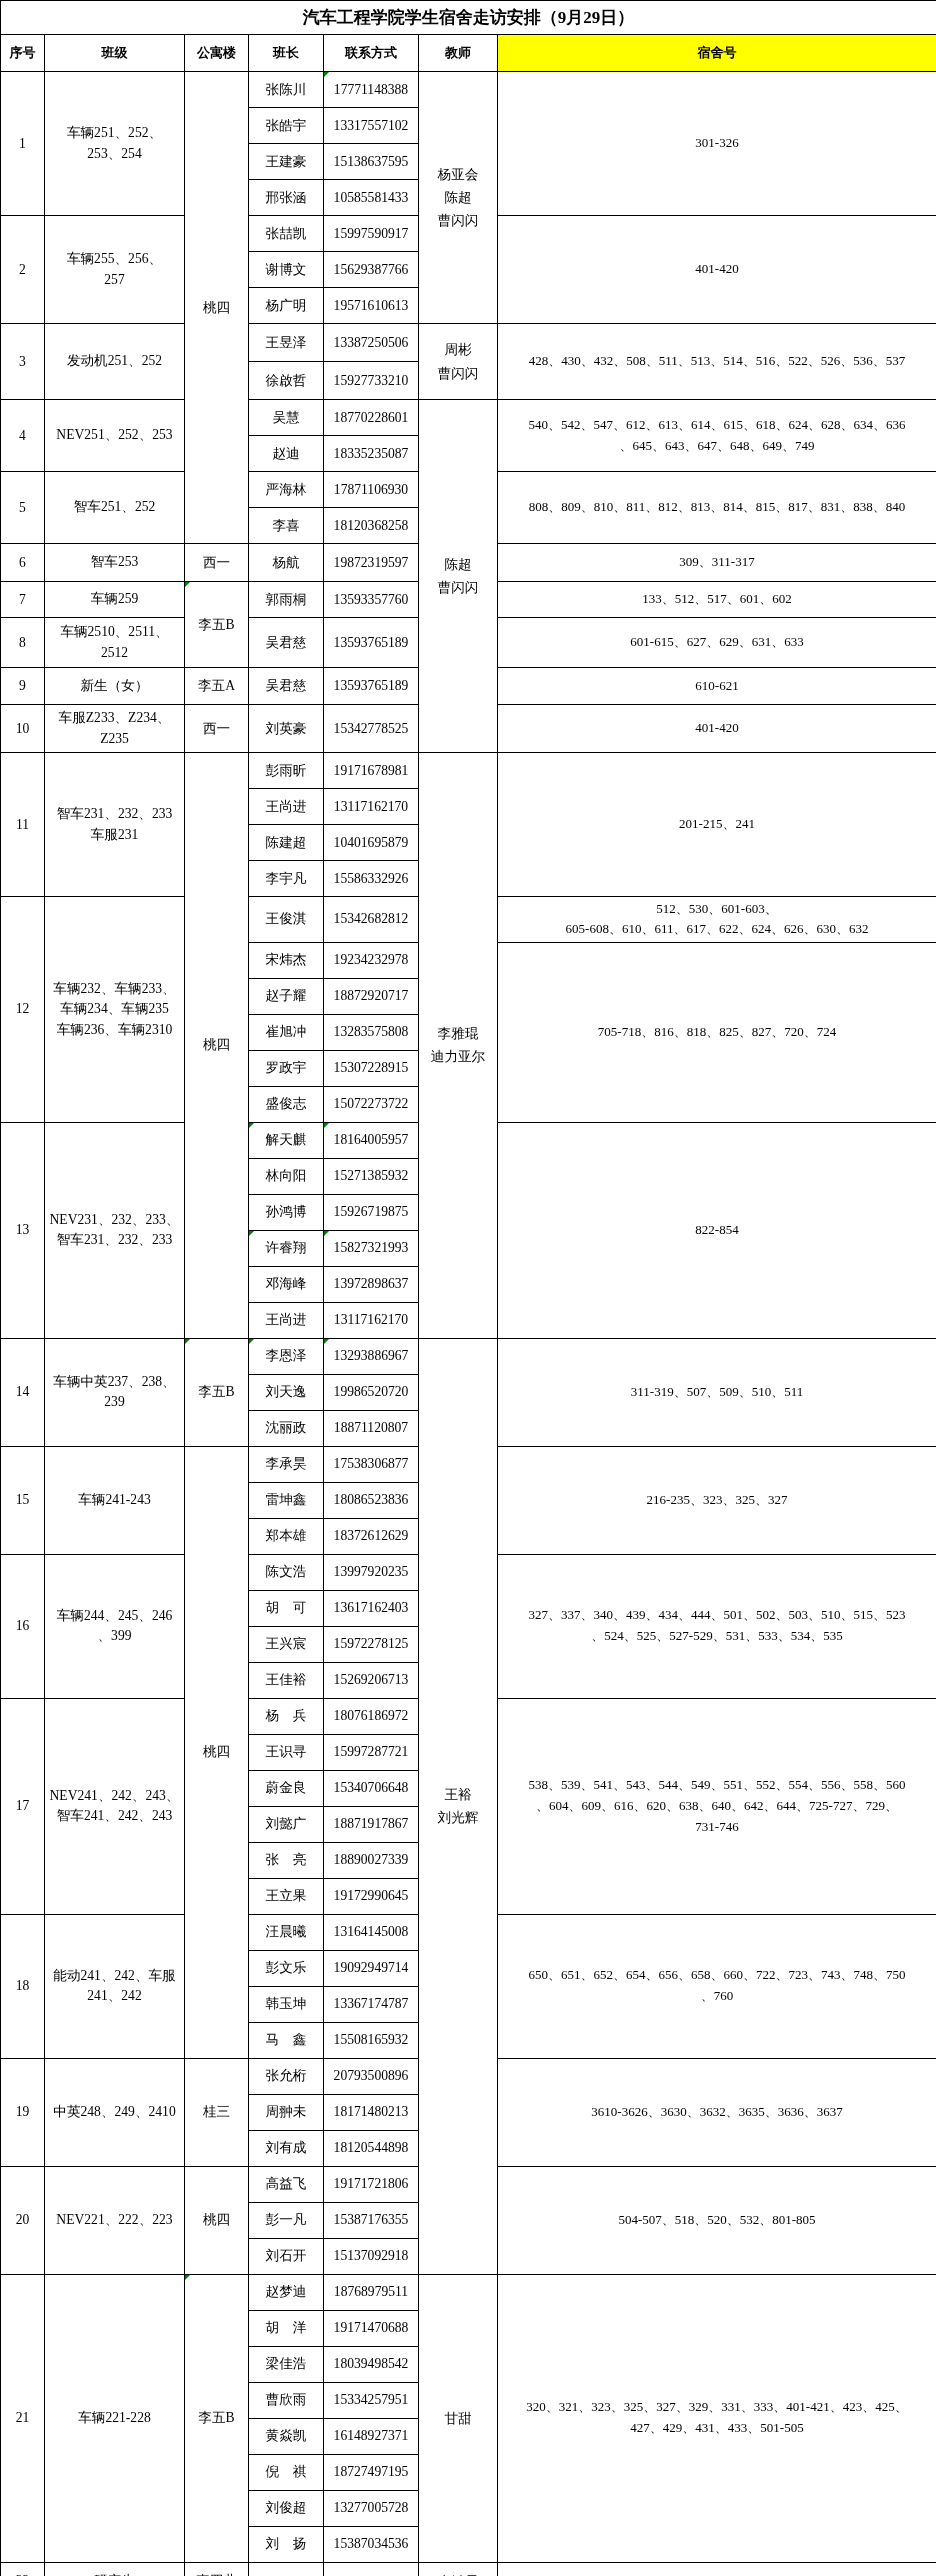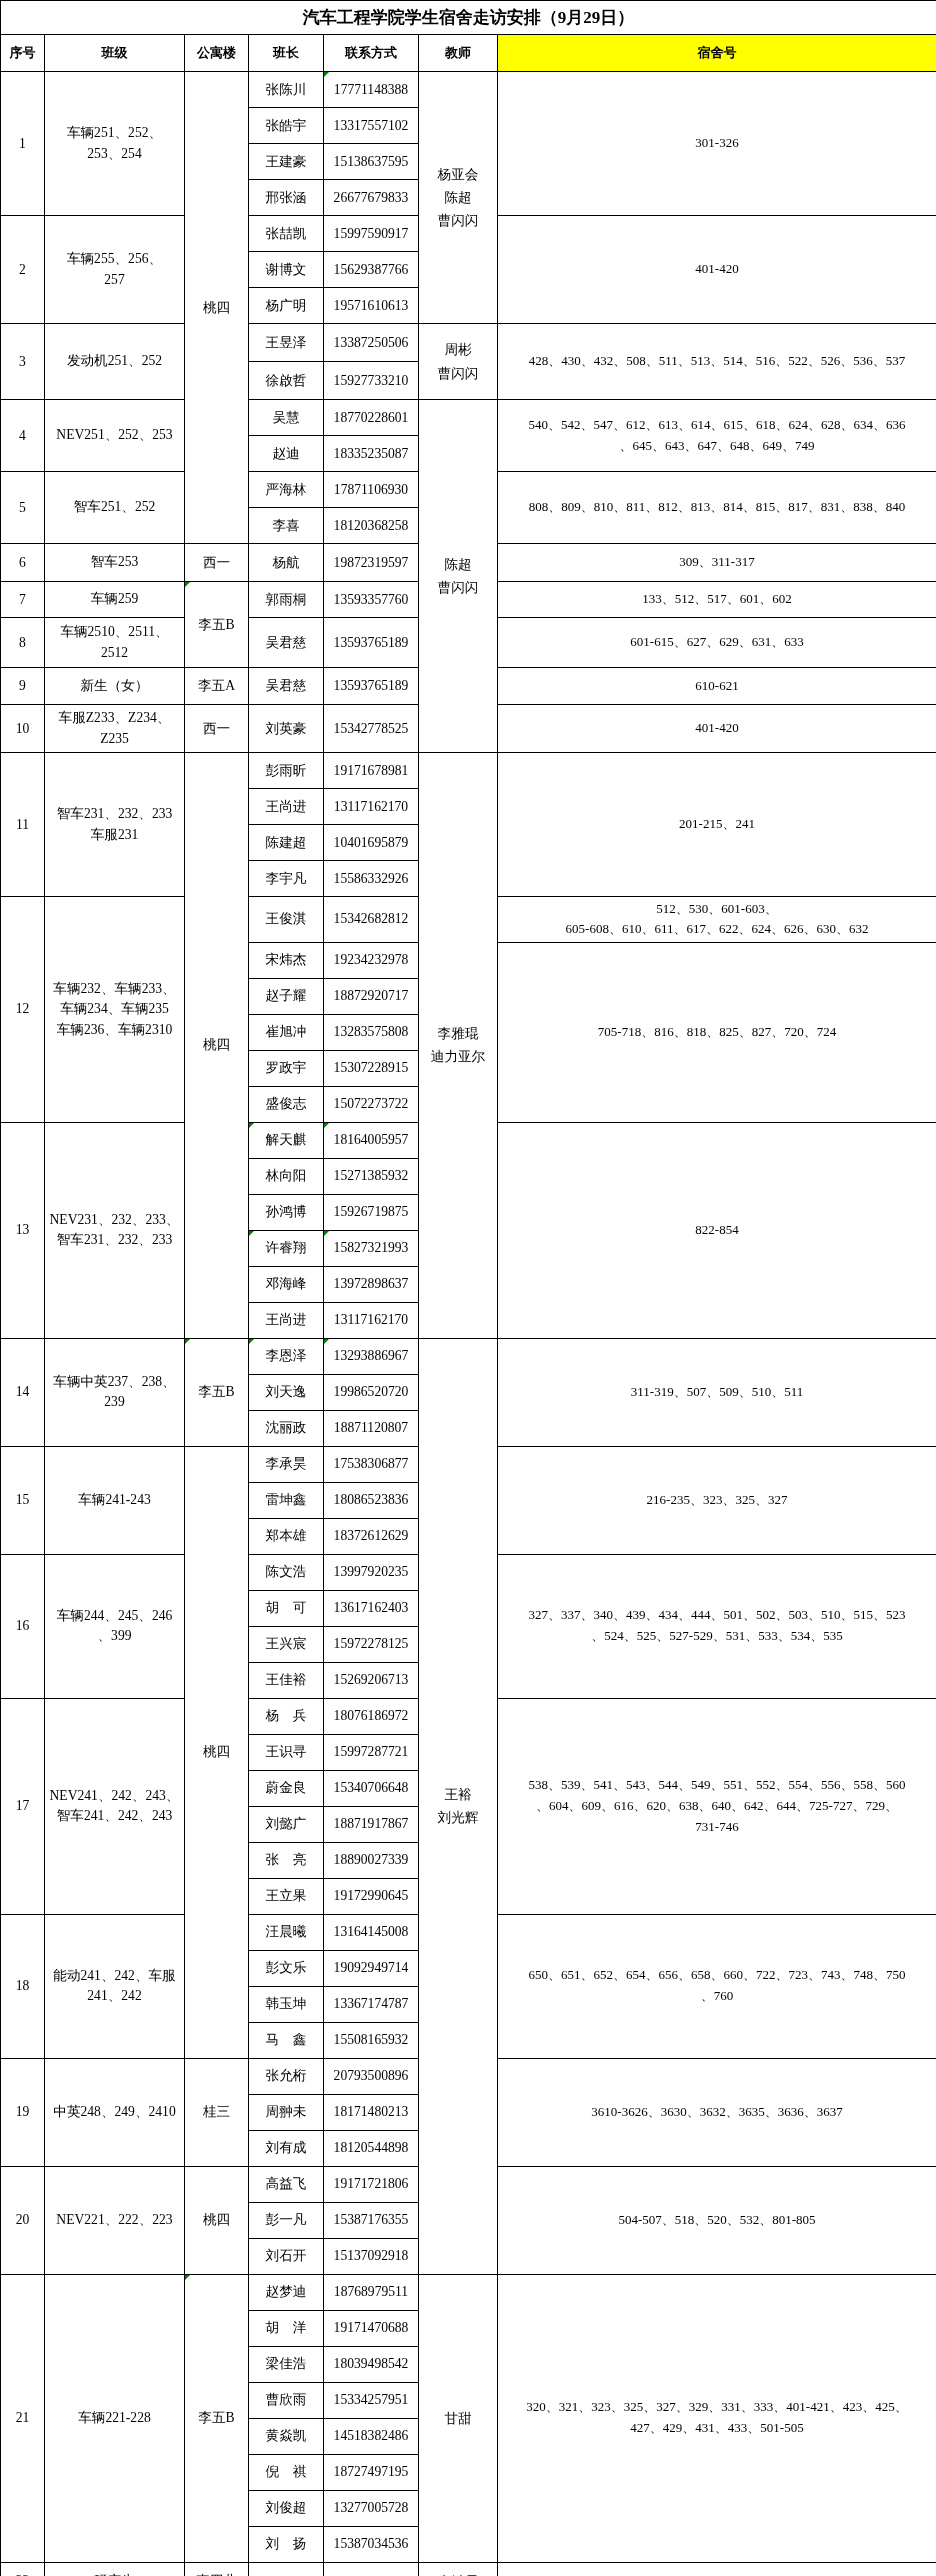--- a/index.html
+++ b/index.html
@@ -65,21 +65,21 @@
         <tr style="height: 36px;">
           <td class="c-name">张皓宇</td>
           <td class="c-phone">13317557102</td>
         </tr>
         <tr style="height: 36px;">
           <td class="c-name">王建豪</td>
           <td class="c-phone">15138637595</td>
         </tr>
         <tr style="height: 36px;">
           <td class="c-name">邢张涵</td>
-          <td class="c-phone">26677679833</td>
+          <td class="c-phone">10585581433</td>
         </tr>
         <tr style="height: 36px;">
           <td class="c-no" rowspan="3">2</td>
           <td class="c-class" rowspan="3">车辆255、256、
 257</td>
           <td class="c-name">张喆凯</td>
           <td class="c-phone">15997590917</td>
           <td class="c-dorm" rowspan="3">401-420</td>
         </tr>
         <tr style="height: 36px;">
@@ -407,21 +407,21 @@
         <tr style="height: 36px;">
           <td class="c-name">梁佳浩</td>
           <td class="c-phone">18039498542</td>
         </tr>
         <tr style="height: 36px;">
           <td class="c-name">曹欣雨</td>
           <td class="c-phone">15334257951</td>
         </tr>
         <tr style="height: 36px;">
           <td class="c-name">黄焱凯</td>
-          <td class="c-phone">14518382486</td>
+          <td class="c-phone">16148927371</td>
         </tr>
         <tr style="height: 36px;">
           <td class="c-name">倪　祺</td>
           <td class="c-phone">18727497195</td>
         </tr>
         <tr style="height: 36px;">
           <td class="c-name">刘俊超</td>
           <td class="c-phone">13277005728</td>
         </tr>
         <tr style="height: 36px;">

